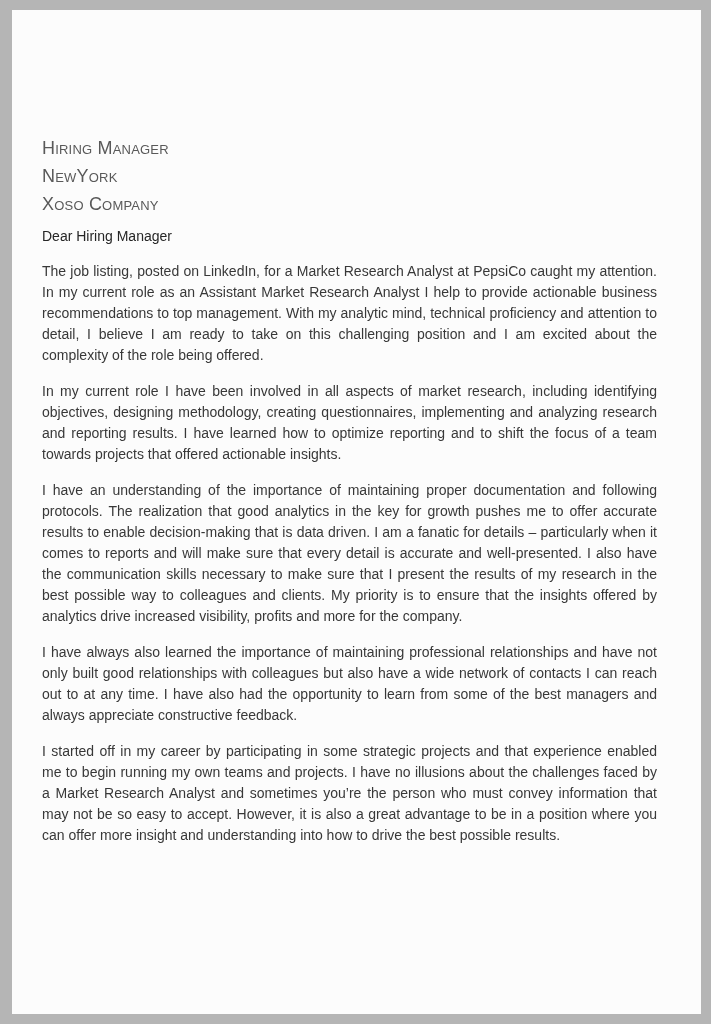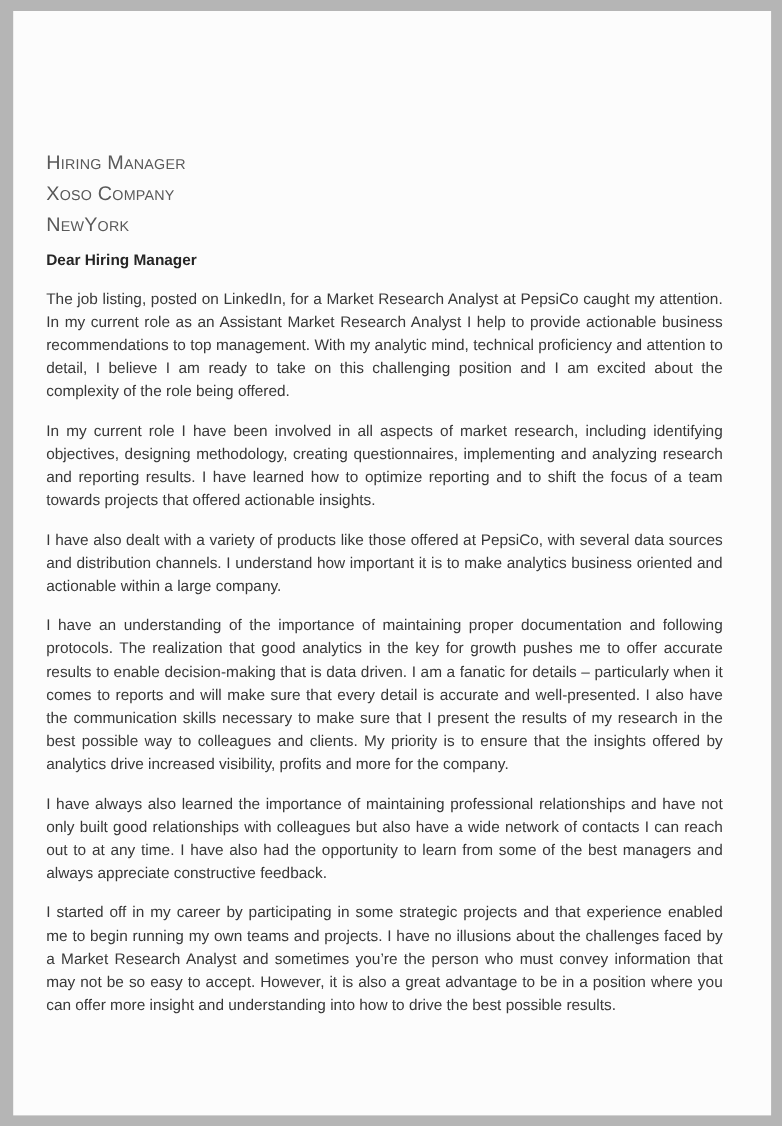--- a/index.html
+++ b/index.html
@@ -43,50 +43,49 @@
   .recipient-line{
     font-variant:small-caps;
     font-size:18px;
     line-height:28px;
     color:var(--recipient-text);
     letter-spacing:0.2px;
   }
   .salutation{
     margin-top:8px;
     font-size:14px;
-    font-weight:bold;
+    font-weight:normal;
     line-height:20px;
     color:var(--salutation-text);
   }
   .letter-body p{
     margin:15px 0 0 0;
     font-size:14px;
     line-height:21px;
     color:var(--body-text);
     text-align:justify;
   }
 </style>
 </head>
 <body>
 
 <div class="page">
   <div class="content">
 
 
     <div class="recipient">
       <div class="recipient-line">Hiring Manager</div>
+      <div class="recipient-line">NewYork</div>
       <div class="recipient-line">Xoso Company</div>
-      <div class="recipient-line">NewYork</div>
     </div>
 
     <div class="salutation">Dear Hiring Manager</div>
 
     <div class="letter-body">
       <p>The job listing, posted on LinkedIn, for a Market Research Analyst at PepsiCo caught my attention.  In my current role as an Assistant Market Research Analyst I help to provide actionable business recommendations to top management. With my analytic mind, technical proficiency and attention to detail, I believe I am ready to take on this challenging position and I am excited about the complexity of the role being offered.</p>
       <p>In my current role I have been involved in all aspects of market research, including identifying objectives, designing methodology, creating questionnaires, implementing and analyzing research and reporting results.  I have learned how to optimize reporting and to shift the focus of a team towards projects that offered actionable insights.</p>
-      <p>I have also dealt with a variety of products like those offered at PepsiCo, with several data sources and distribution channels. I understand how important it is to make analytics business oriented and actionable within a large company.</p>
       <p>I have an understanding of the importance of maintaining proper documentation and following protocols. The realization that good analytics in the key for growth pushes me to offer accurate results to enable decision-making that is data driven.  I am a fanatic for details – particularly when it comes to reports and will make sure that every detail is accurate and well-presented.  I also have the communication skills necessary to make sure that I present the results of my research in the best possible way to colleagues and clients. My priority is to ensure that the insights offered by analytics drive increased visibility, profits and more for the company.</p>
       <p>I have always also learned the importance of maintaining professional relationships and have not only built good relationships with colleagues but also have a wide network of contacts I can reach out to at any time.  I have also had the opportunity to learn from some of the best managers and always appreciate constructive feedback.</p>
       <p>I started off in my career by participating in some strategic projects and that experience enabled me to begin running my own teams and projects.  I have no illusions about the challenges faced by a Market Research Analyst and sometimes you’re the person who must convey information that may not be so easy to accept. However, it is also a great advantage to be in a position where you can offer more insight and understanding into how to drive the best possible results.</p>
     </div>
 
   </div>
 </div>
 
 </body></html>

